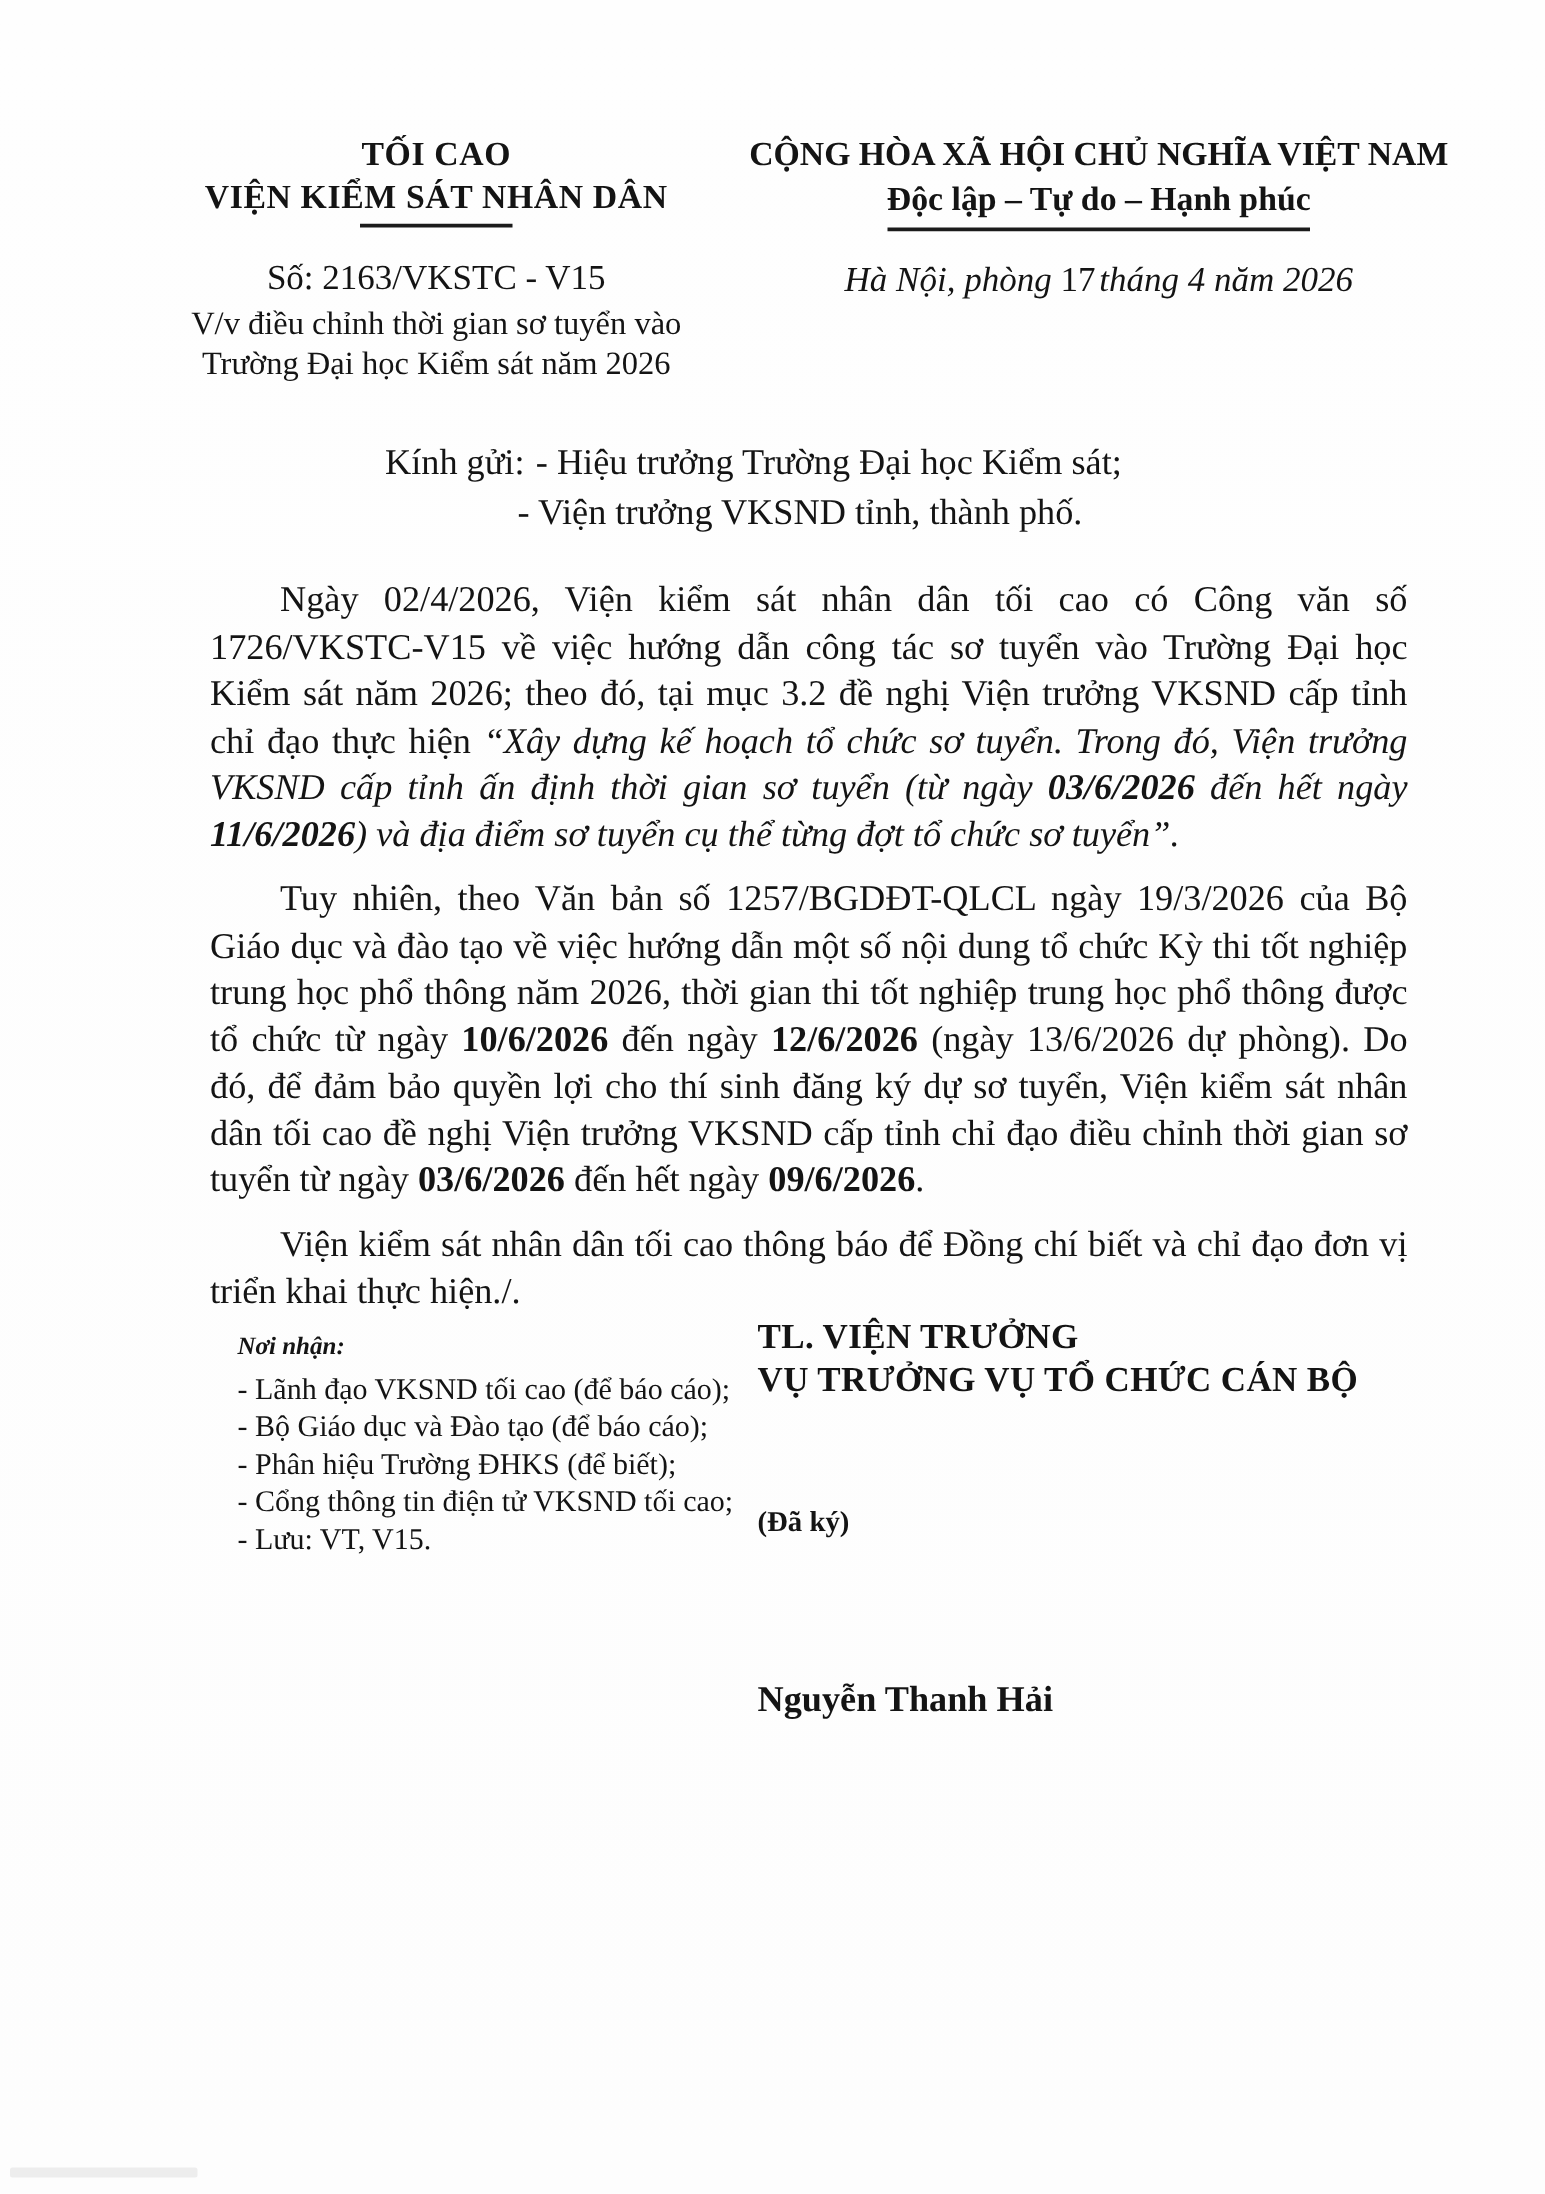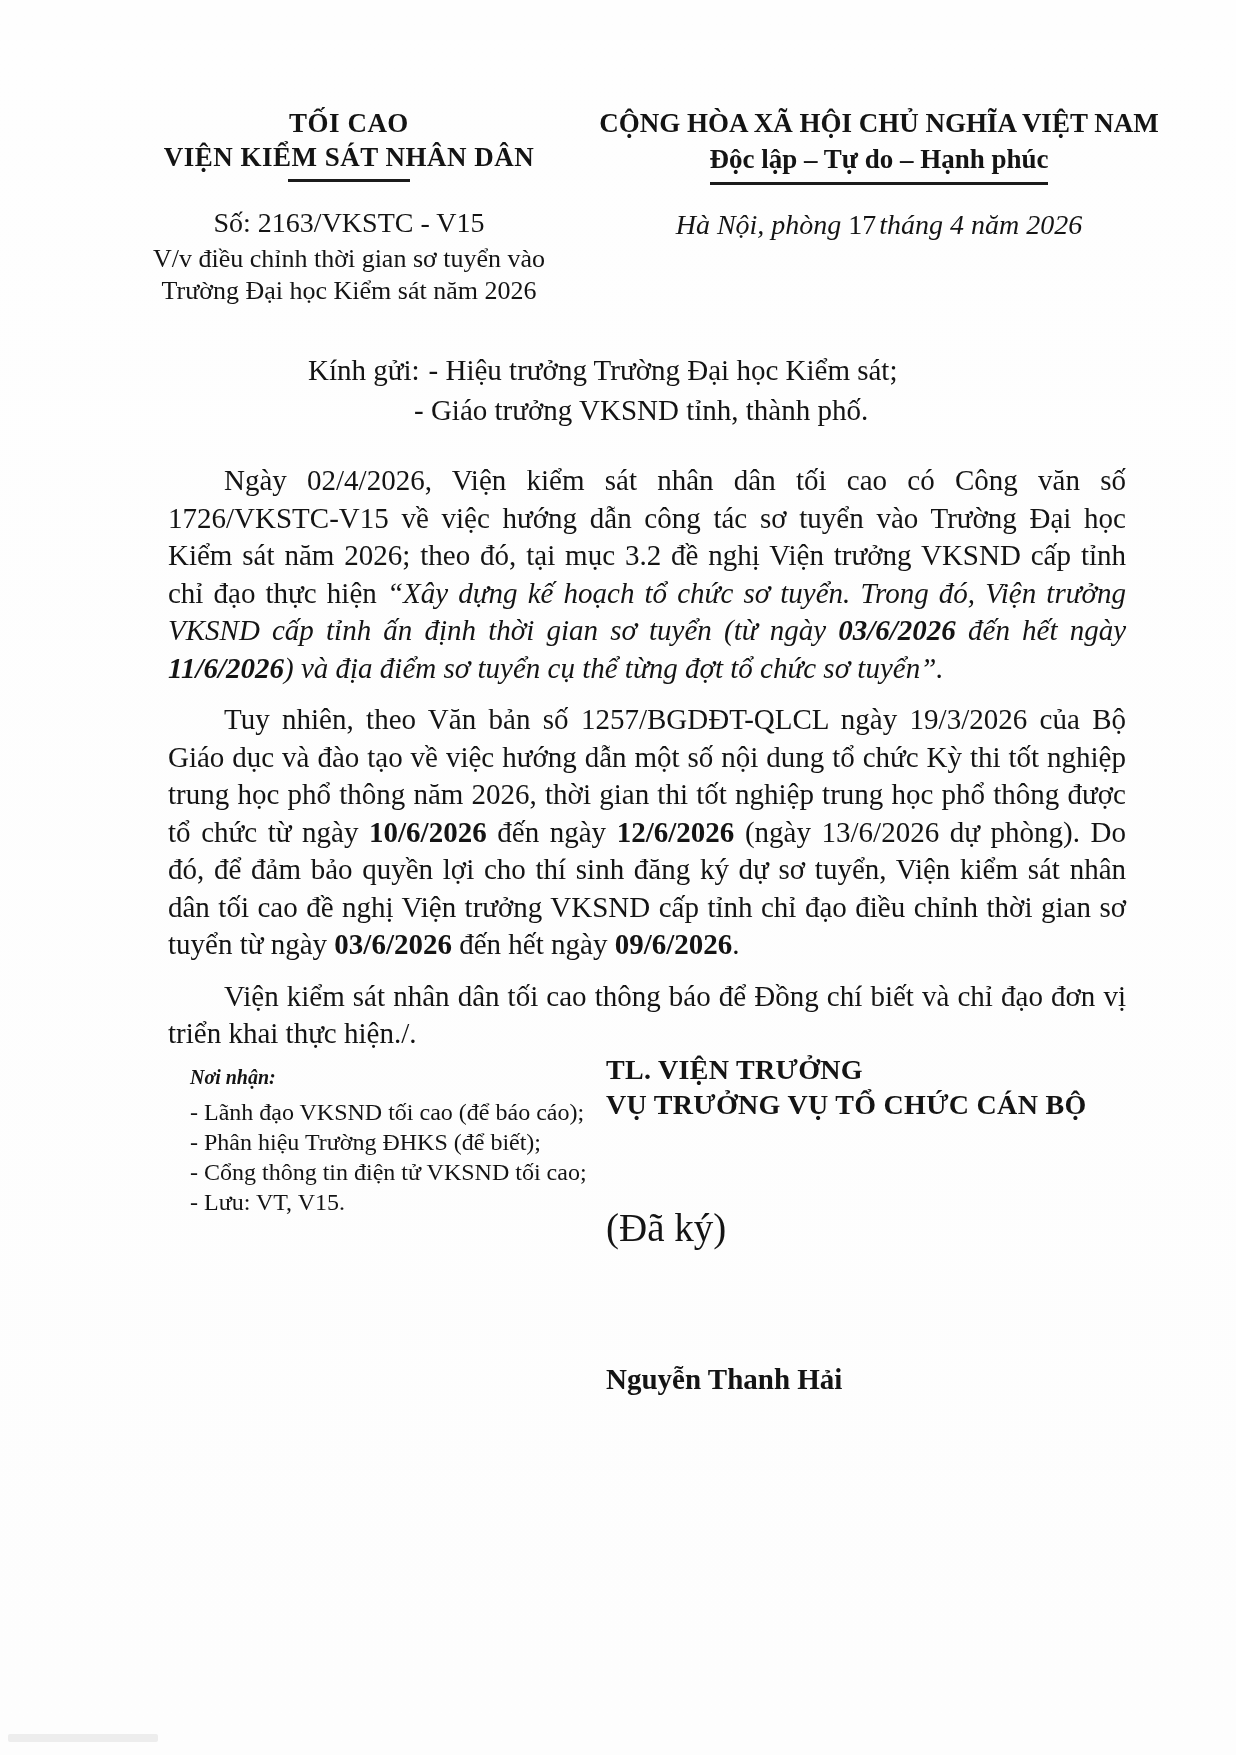--- a/index.html
+++ b/index.html
@@ -52,21 +52,21 @@
   .bi  { font-weight: bold; font-style: italic; }
 
   
   .noi-nhan { position: absolute; top: 1060px; left: 190px; }
   .nn-label { font-size: 20px; font-weight: bold; font-style: italic; line-height: 34px; margin-bottom: 3px; }
   .nn-item  { font-size: 24px; line-height: 30px; }
 
   .signature { position: absolute; top: 1052px; left: 606px; width: 562px; text-align: left; }
   .sig-delegation { font-size: 28px; font-weight: bold; line-height: 35px; letter-spacing: 0.3px; }
   .sig-title      { font-size: 28px; font-weight: bold; line-height: 35px; letter-spacing: 0.3px; }
-  .sig-signed     { font-size: 39px; font-weight: normal; margin-top: 83px; }
+  .sig-signed     { font-size: 23px; font-weight: bold; margin-top: 83px; }
   .sig-name       { font-size: 29px; font-weight: bold; margin-top: 113px; }
 
   
   .scan-artifact {
     position: absolute; left: 8px; top: 1734px; width: 150px; height: 8px;
     background: #ededed; border-radius: 2px;
   }
 </style>
 </head>
 <body>
@@ -84,32 +84,33 @@
 
   <div class="hdr-right">
     <div class="nat-1">CỘNG HÒA XÃ HỘI CHỦ NGHĨA VIỆT NAM</div>
     <div class="nat-2">Độc lập – Tự do – Hạnh phúc</div>
     <div class="rule-right"></div>
     <div class="dateline"><span>Hà Nội, phòng</span><span class="day">17</span><span>tháng 4 năm 2026</span></div>
   </div>
 
   <div class="recipients">
     <div class="rec-line"><span class="rec-label">Kính gửi:</span><span>- Hiệu trưởng Trường Đại học Kiểm sát;</span></div>
-    <div class="rec-line rec-line2"><span>- Giáo trưởng VKSND tỉnh, thành phố.</span></div>
+    <div class="rec-line rec-line2"><span>- Viện trưởng VKSND tỉnh, thành phố.</span></div>
   </div>
 
   <div class="body-text">
     <p><span>Ngày 02/4/2026, Viện kiểm sát nhân dân tối cao có Công văn số 1726/VKSTC-V15 về việc hướng dẫn công tác sơ tuyển vào Trường Đại học Kiểm sát năm 2026; theo đó, tại mục 3.2 đề nghị Viện trưởng VKSND cấp tỉnh chỉ đạo thực hiện </span><span class="it">“Xây dựng kế hoạch tổ chức sơ tuyển. Trong đó, Viện trưởng VKSND cấp tỉnh ấn định thời gian sơ tuyển (từ ngày </span><span class="bi">03/6/2026</span><span class="it"> đến hết ngày </span><span class="bi">11/6/2026</span><span class="it">) và địa điểm sơ tuyển cụ thể từng đợt tổ chức sơ tuyển”.</span></p>
     <p><span>Tuy nhiên, theo Văn bản số 1257/BGDĐT-QLCL ngày 19/3/2026 của Bộ Giáo dục và đào tạo về việc hướng dẫn một số nội dung tổ chức Kỳ thi tốt nghiệp trung học phổ thông năm 2026, thời gian thi tốt nghiệp trung học phổ thông được tổ chức từ ngày </span><span class="b">10/6/2026</span><span> đến ngày </span><span class="b">12/6/2026</span><span> (ngày 13/6/2026 dự phòng). Do đó, để đảm bảo quyền lợi cho thí sinh đăng ký dự sơ tuyển, Viện kiểm sát nhân dân tối cao đề nghị Viện trưởng VKSND cấp tỉnh chỉ đạo điều chỉnh thời gian sơ tuyển từ ngày </span><span class="b">03/6/2026</span><span> đến hết ngày </span><span class="b">09/6/2026</span><span>.</span></p>
     <p>Viện kiểm sát nhân dân tối cao thông báo để Đồng chí biết và chỉ đạo đơn vị triển khai thực hiện./.</p>
   </div>
 
   <div class="noi-nhan">
     <div class="nn-label">Nơi nhận:</div>
     <div class="nn-item">- Lãnh đạo VKSND tối cao (để báo cáo);</div>
+    <div class="nn-item">- Bộ Giáo dục và Đào tạo (để báo cáo);</div>
     <div class="nn-item">- Phân hiệu Trường ĐHKS (để biết);</div>
     <div class="nn-item">- Cổng thông tin điện tử VKSND tối cao;</div>
     <div class="nn-item">- Lưu: VT, V15.</div>
   </div>
 
   <div class="signature">
     <div class="sig-delegation">TL. VIỆN TRƯỞNG</div>
     <div class="sig-title">VỤ TRƯỞNG VỤ TỔ CHỨC CÁN BỘ</div>
     <div class="sig-signed">(Đã ký)</div>
     <div class="sig-name">Nguyễn Thanh Hải</div>

